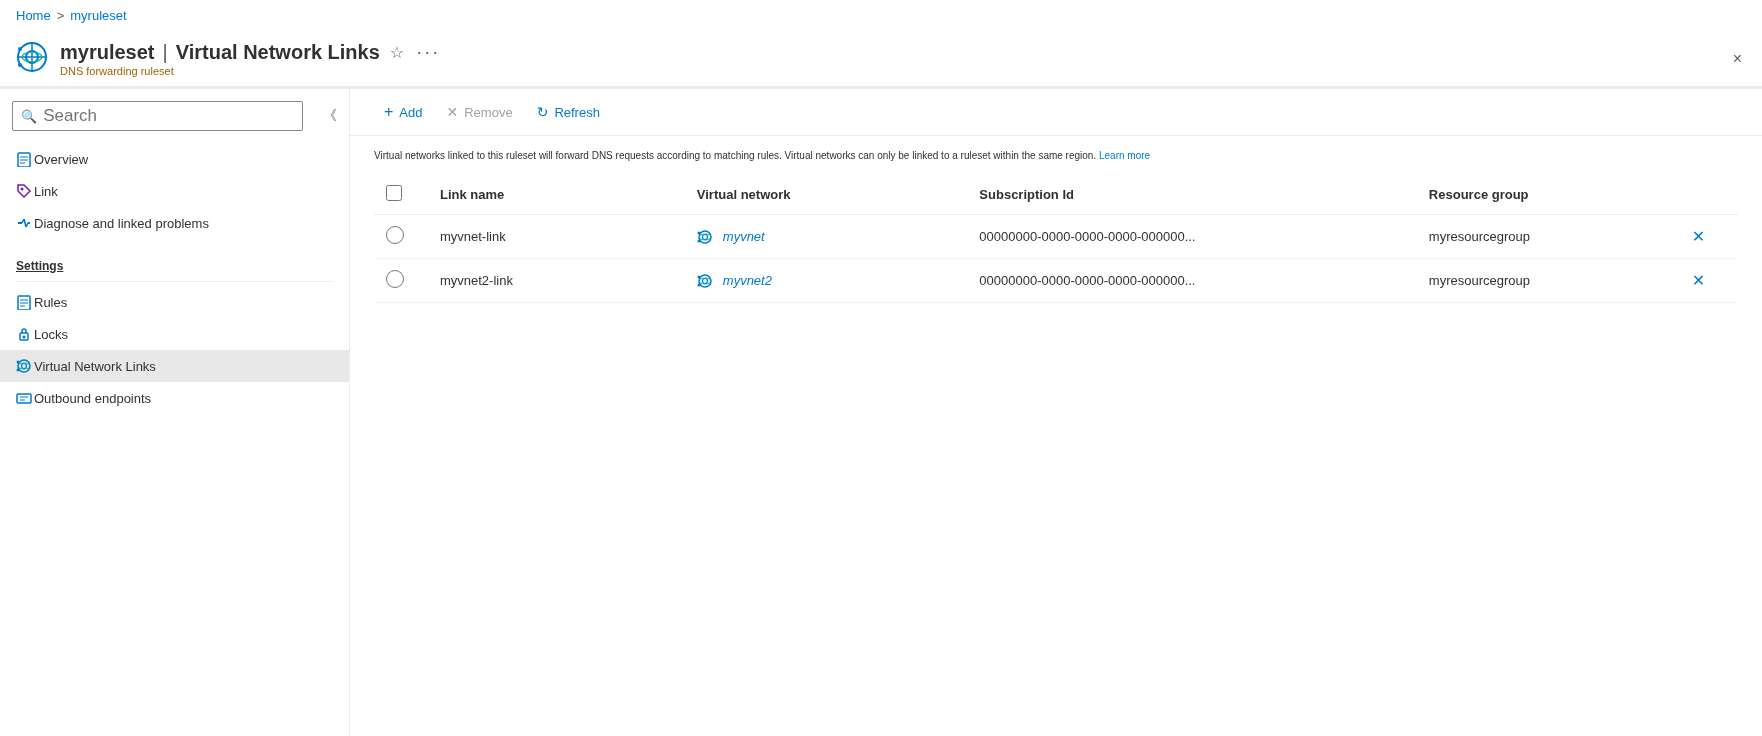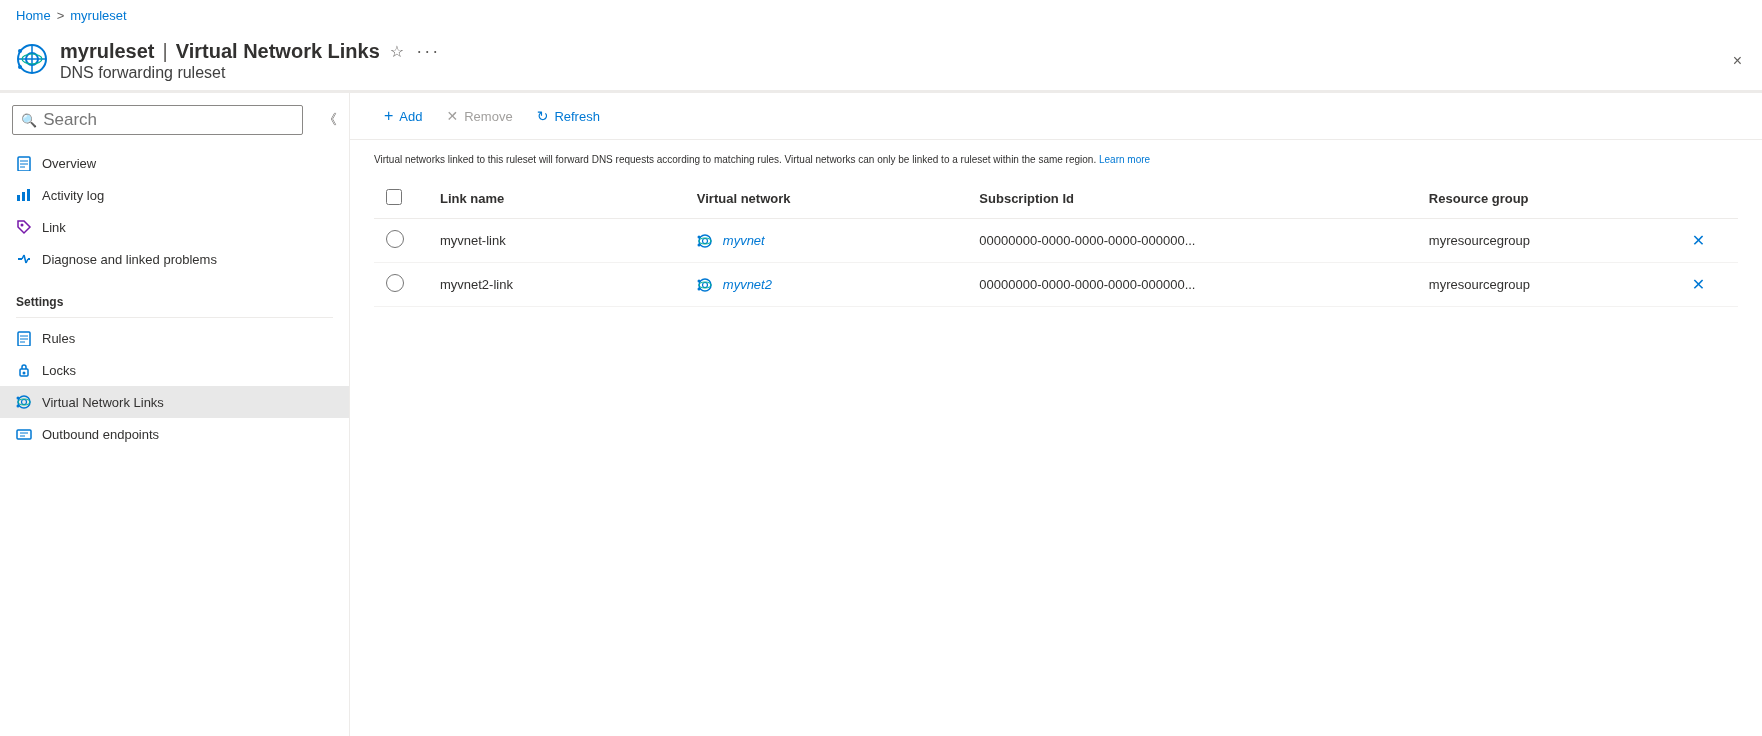--- a/index.html
+++ b/index.html
@@ -18,25 +18,25 @@
     .sidebar { width: 350px; min-width: 350px; border-right: 1px solid #edebe9; display: flex; flex-direction: column; overflow-y: auto; background: #fff; }
 
     .search-box { display: flex; align-items: center; border: 1px solid #8a8886; border-radius: 2px; padding: 4px 8px; margin: 8px 12px; gap: 6px; }
     .search-box input { border: none; outline: none; font-size: 17px; flex: 1; color: #323130; }
     .search-icon { color: #605e5c; font-size: 13px; }
 
     .collapse-btn { border: none; background: none; cursor: pointer; color: #605e5c; font-size: 14px; padding: 4px 8px; margin-left: auto; margin-right: 4px; }
 
     .search-row { display: flex; align-items: center; padding: 4px 0; }
 
-    .nav-item { display: flex; align-items: center; gap: 10px; padding: 8px 16px; cursor: pointer; color: #323130; font-size: 13px; }
+    .nav-item { display: flex; align-items: center; gap: 2px; padding: 8px 16px; cursor: pointer; color: #323130; font-size: 13px; }
     .nav-item.active { background: #e8e8e8; }
     .nav-icon { width: 16px; height: 16px; display: flex; align-items: center; justify-content: center; font-size: 14px; }
 
-    .section-label { font-size: 12px; font-weight: 600; color: #323130; padding: 12px 16px 4px 16px; }
+    .section-label { font-size: 12px; font-weight: 600; color: #323130; padding: 12px 16px 4px 16px; text-decoration: underline; }
     .section-divider { border: none; border-top: 1px solid #edebe9; margin: 4px 16px; }
 
     
     .content { flex: 1; overflow-y: auto; padding: 0; display: flex; flex-direction: column; }
 
     .toolbar { display: flex; align-items: center; gap: 4px; padding: 8px 24px; border-bottom: 1px solid #edebe9; }
     .toolbar-btn { display: flex; align-items: center; gap: 6px; padding: 6px 10px; border: none; background: none; cursor: pointer; color: #0078d4; font-size: 13px; border-radius: 2px; }
     .toolbar-btn.disabled { color: #a19f9d; cursor: default; }
 
     .info-text { padding: 12px 24px; font-size: 10px; color: #323130; line-height: 1.5; max-width: 900px; }
@@ -93,21 +93,21 @@
     </div>
 
     <div>
       <div style="display:flex; align-items:center; gap:8px;">
         <span style="font-size:20px; font-weight:600;">myruleset</span>
         <span style="font-size:20px; font-weight:300; color:#605e5c;">|</span>
         <span style="font-size:20px; font-weight:600;">Virtual Network Links</span>
         <button style="border:none;background:none;cursor:pointer;color:#605e5c;font-size:16px;padding:2px;">☆</button>
         <button style="border:none;background:none;cursor:pointer;color:#605e5c;font-size:18px;padding:2px;letter-spacing:2px;">···</button>
       </div>
-      <div style="font-size:16px;color:#404040;">DNS forwarding ruleset</div>
+      <div style="font-size:11px;color:#a16207;">DNS forwarding ruleset</div>
     </div>
 
     <button class="close-btn">×</button>
   </div>
 </div>
 
 <div class="main-layout">
 
   <div class="sidebar">
     <div class="search-row">
@@ -123,30 +123,20 @@
         <svg width="16" height="16" viewBox="0 0 16 16">
             <rect x="2" y="2" width="12" height="14" rx="1" fill="none" stroke="#0078d4" stroke-width="1.5"></rect>
             <line x1="4" y1="6" x2="12" y2="6" stroke="#0078d4" stroke-width="1"></line>
             <line x1="4" y1="9" x2="12" y2="9" stroke="#0078d4" stroke-width="1"></line>
             <line x1="4" y1="12" x2="9" y2="12" stroke="#0078d4" stroke-width="1"></line>
           </svg>
       </span>
       <span>Overview</span>
     </div>
 
-    <div class="nav-item">
-      <span class="nav-icon">
-        <svg width="16" height="16" viewBox="0 0 16 16">
-            <rect x="1" y="8" width="3" height="6" fill="#0078d4"></rect>
-            <rect x="6" y="5" width="3" height="9" fill="#0078d4"></rect>
-            <rect x="11" y="2" width="3" height="12" fill="#0078d4"></rect>
-          </svg>
-      </span>
-      <span>Activity log</span>
-    </div>
 
 
     <div class="nav-item">
       <span class="nav-icon">
         <svg width="16" height="16" viewBox="0 0 16 16">
             <path d="M2 2h6l6 6-6 6-6-6V2z" fill="none" stroke="#7719aa" stroke-width="1.5"></path>
             <circle cx="6" cy="6" r="1.5" fill="#7719aa"></circle>
           </svg>
       </span>
       <span>Link</span>

